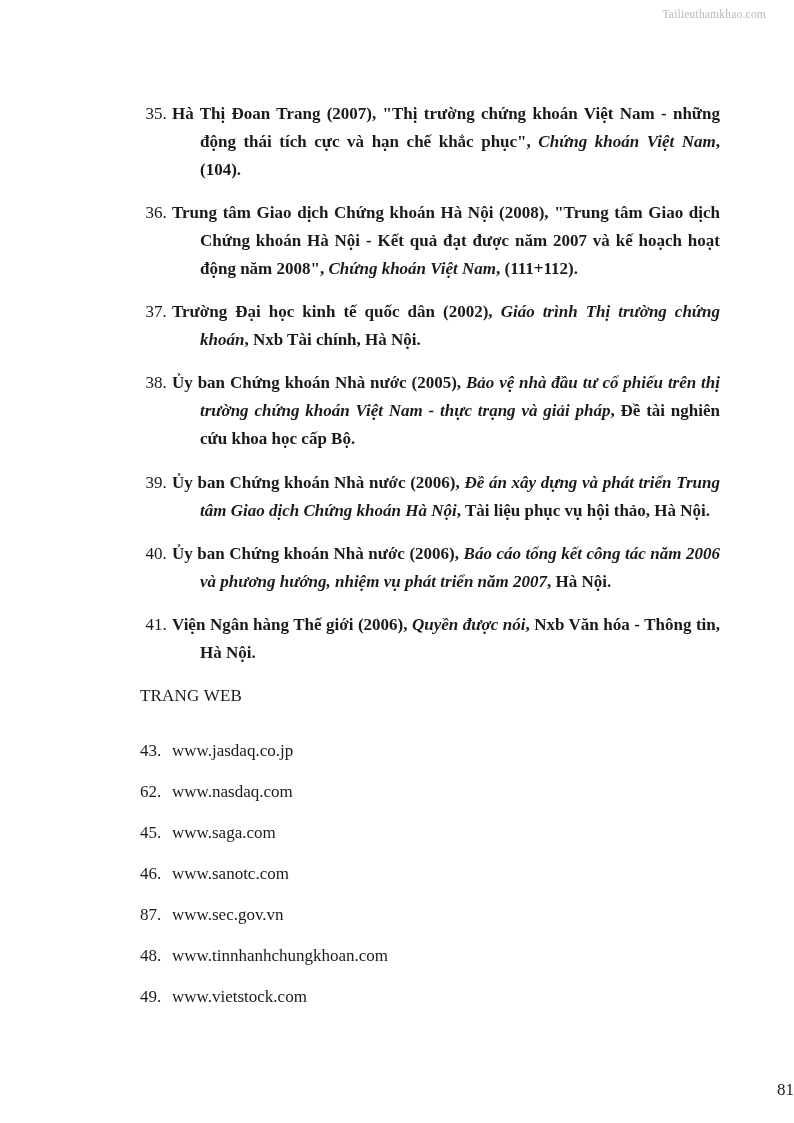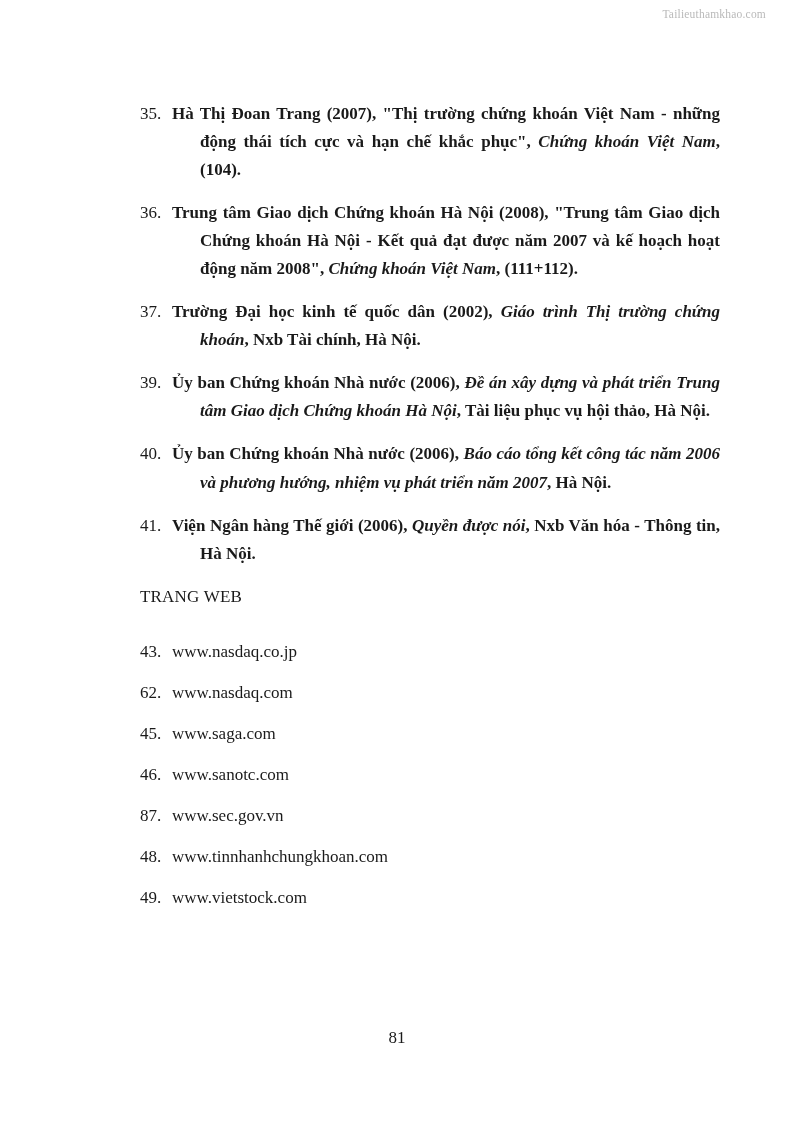--- a/index.html
+++ b/index.html
@@ -41,21 +41,21 @@
   .entry {
     display: flex;
     align-items: flex-start;
     margin-bottom: 15px;
     font-size: 17px;
     line-height: 1.65;
   }
   .entry-num {
     flex: 0 0 auto;
     width: 32px;
-    text-align: left;
+    text-align: center;
     white-space: nowrap;
   }
   .entry-text {
     flex: 1 1 auto;
     text-align: justify;
     text-justify: inter-word;
     text-indent: 0;
     hyphens: none;
     font-weight: bold;
   }
@@ -93,22 +93,22 @@
   .url-text {
     flex: 1 1 auto;
     white-space: nowrap;
   }
 
   
   .page-number {
     position: absolute;
     left: 0;
     right: 0;
-    top: 1028px;
-    text-align: center;
+    top: 1080px;
+    text-align: right;
     font-size: 17px;
   }
 </style>
 </head>
 <body>
 
 <div class="watermark">Tailieuthamkhao.com</div>
 
 <div class="page">
 
@@ -119,39 +119,43 @@
       </div>
       <div class="entry">
         <span class="entry-num">36.</span>
         <span class="entry-text hang"><span>Trung tâm Giao dịch Chứng khoán Hà Nội (2008), "Trung tâm Giao dịch Chứng khoán Hà Nội - Kết quả đạt được năm 2007 và kế hoạch hoạt động năm 2008", </span><i>Chứng khoán Việt Nam</i><span>, (111+112).</span></span>
       </div>
       <div class="entry">
         <span class="entry-num">37.</span>
         <span class="entry-text hang"><span>Trường Đại học kinh tế quốc dân (2002), </span><i>Giáo trình Thị trường chứng khoán</i><span>, Nxb Tài chính, Hà Nội.</span></span>
       </div>
       <div class="entry">
+        <span class="entry-num">38.</span>
+        <span class="entry-text hang"><span>Ủy ban Chứng khoán Nhà nước (2005), </span><i>Bảo vệ nhà đầu tư cổ phiếu trên thị trường chứng khoán Việt Nam - thực trạng và giải pháp</i><span>, Đề tài nghiên cứu khoa học cấp Bộ.</span></span>
+      </div>
+      <div class="entry">
         <span class="entry-num">39.</span>
         <span class="entry-text hang"><span>Ủy ban Chứng khoán Nhà nước (2006), </span><i>Đề án xây dựng và phát triển Trung tâm Giao dịch Chứng khoán Hà Nội</i><span>, Tài liệu phục vụ hội thảo, Hà Nội.</span></span>
       </div>
       <div class="entry">
         <span class="entry-num">40.</span>
         <span class="entry-text hang"><span>Ủy ban Chứng khoán Nhà nước (2006), </span><i>Báo cáo tổng kết công tác năm 2006 và phương hướng, nhiệm vụ phát triển năm 2007</i><span>, Hà Nội.</span></span>
       </div>
       <div class="entry">
         <span class="entry-num">41.</span>
         <span class="entry-text hang"><span>Viện Ngân hàng Thế giới (2006), </span><i>Quyền được nói</i><span>, Nxb Văn hóa - Thông tin, Hà Nội.</span></span>
       </div>
     </div>
 
   <div class="section-head">TRANG WEB</div>
 
   <div id="web-link-list">
       <div class="url-row">
         <span class="url-num">43.</span>
-        <span class="url-text">www.nasdaq.co.jp</span>
+        <span class="url-text">www.jasdaq.co.jp</span>
       </div>
       <div class="url-row">
         <span class="url-num">62.</span>
         <span class="url-text">www.nasdaq.com</span>
       </div>
       <div class="url-row">
         <span class="url-num">45.</span>
         <span class="url-text">www.saga.com</span>
       </div>
       <div class="url-row">

